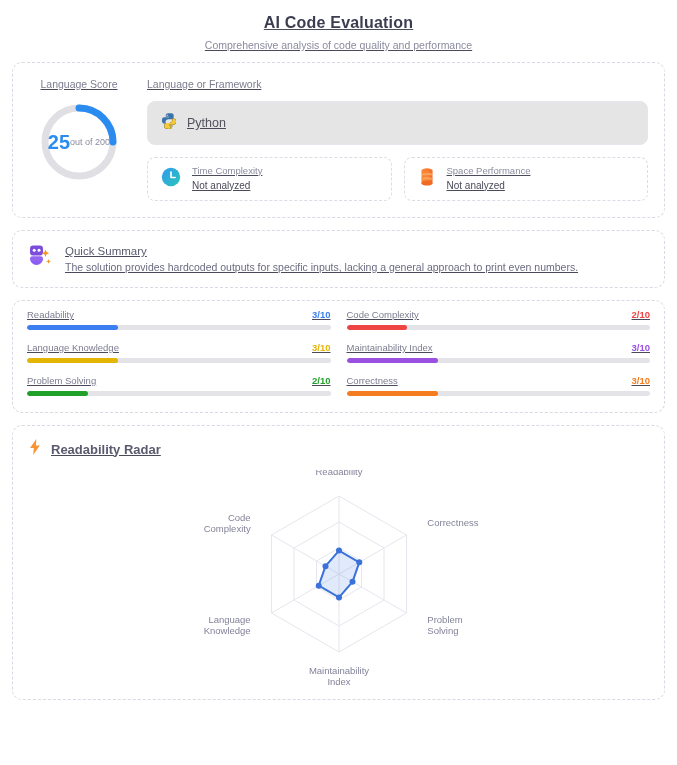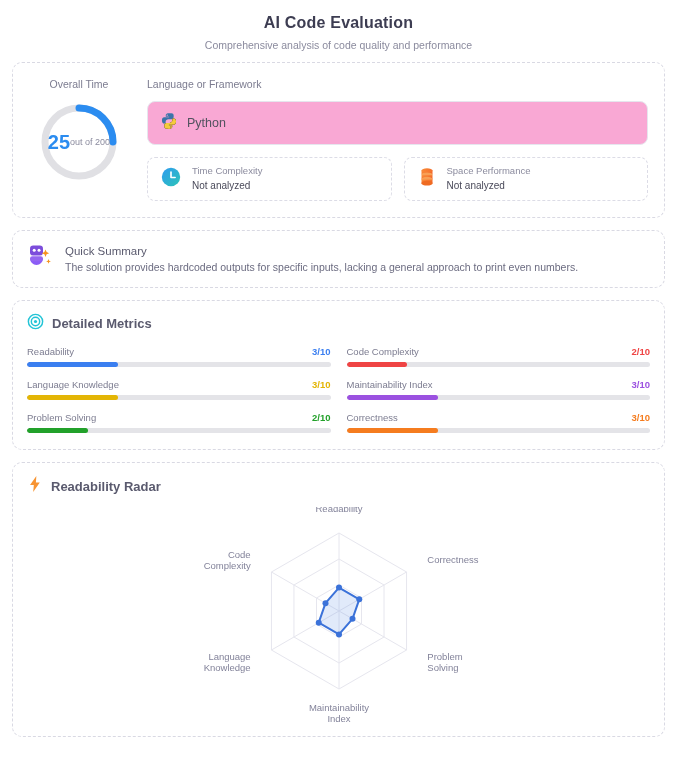--- a/index.html
+++ b/index.html
@@ -3,21 +3,21 @@
 <meta charset="utf-8">
 <style>
   * { box-sizing: border-box; margin: 0; padding: 0; }
   html, body {
     width: 677px; height: 765px;
     background: #ffffff;
     font-family: "Liberation Sans", sans-serif;
     color: #4a4a5a;
     overflow: hidden;
   }
-  .page { width: 677px; height: 580px; padding: 0 12px; }
+  .page { width: 677px; height: 580px; padding: 0 12px; text-decoration: underline; }
 
   
   .header { text-align: center; padding: 12px 0 10px; }
   .header h1 {
     font-size: 16px; font-weight: 600; color: #3d3d52;
     letter-spacing: .2px; line-height: 22px;
   }
   .header .sub {
     font-size: 10.5px; color: #8b8b9e; margin-top: 4px; line-height: 14px;
   }
@@ -42,21 +42,21 @@
     position: absolute; inset: 0;
     display: flex; flex-direction: row;
     align-items: center; justify-content: center;
   }
   .gauge-value { font-size: 20px; font-weight: 700; color: #2b8cf0; line-height: 22px; }
   .gauge-sub { font-size: 9px; color: #8b8b9e; line-height: 12px; margin-top: -1px; }
 
   .right-col { flex: 1; min-width: 0; }
   .lang-box {
     border: 1px solid #e6e6ee; border-radius: 8px;
-    background: #f9a8d4;
+    background: #e5e5e5;
     padding: 2px 12px;
     display: flex; align-items: center; gap: 9px;
     height: 44px;
   }
   .lang-name { font-size: 12.5px; color: #52525f; }
 
   .complex-row { display: flex; gap: 12px; margin-top: 12px; }
   .complex-box {
     flex: 1; min-width: 0;
     border: 1px dashed #dcdce6; border-radius: 8px;
@@ -110,21 +110,21 @@
 <div class="page">
 
   <div class="header">
     <h1>AI Code Evaluation</h1>
     <div class="sub">Comprehensive analysis of code quality and performance</div>
   </div>
 
   <div class="card top-card">
 
     <div class="score-col">
-      <div class="col-label">Overall Time</div>
+      <div class="col-label">Language Score</div>
       <div class="gauge-wrap">
         <svg width="82" height="82" viewBox="0 0 82 82">
           <circle cx="41" cy="41" r="34" fill="none" stroke="#e0e0e4" stroke-width="7"></circle>
           <circle id="gauge-arc" cx="41" cy="41" r="34" fill="none" stroke="#2b8cf0" stroke-width="7" stroke-linecap="round" transform="rotate(-90 41 41)" stroke-dasharray="53.40707511102649 160.22122533307947"></circle>
         </svg>
         <div class="gauge-center">
           <div class="gauge-value">25</div>
           <div class="gauge-sub">out of 200</div>
         </div>
       </div>
@@ -205,30 +205,20 @@
         <path d="M21.5 16l.7 1.7 1.7.7-1.7.7-.7 1.7-.7-1.7-1.7-.7 1.7-.7z" fill="#f7941e"></path>
       </svg>
     </span>
     <div class="qs-text">
       <div class="qs-title">Quick Summary</div>
       <div class="qs-body">The solution provides hardcoded outputs for specific inputs, lacking a general approach to print even numbers.</div>
     </div>
   </div>
 
   <div class="card">
-    <div class="section-head">
-      <span>
-        <svg width="17" height="17" viewBox="0 0 20 20">
-          <circle cx="10" cy="10" r="8.4" fill="none" stroke="#22c4d6" stroke-width="1.7"></circle>
-          <circle cx="10" cy="10" r="4.9" fill="none" stroke="#22c4d6" stroke-width="1.7"></circle>
-          <circle cx="10" cy="10" r="1.9" fill="#22c4d6"></circle>
-        </svg>
-      </span>
-      <span class="section-title">Detailed Metrics</span>
-    </div>
     <div class="metrics-grid" id="metrics-grid">
         <div>
           <div class="metric-row-top">
             <span class="metric-name">Readability</span>
             <span class="metric-score" style="color: rgb(59, 127, 240);">3/10</span>
           </div>
           <div class="bar-track">
             <div class="bar-fill" style="width: 30%; background: rgb(59, 127, 240);"></div>
           </div>
         </div>

